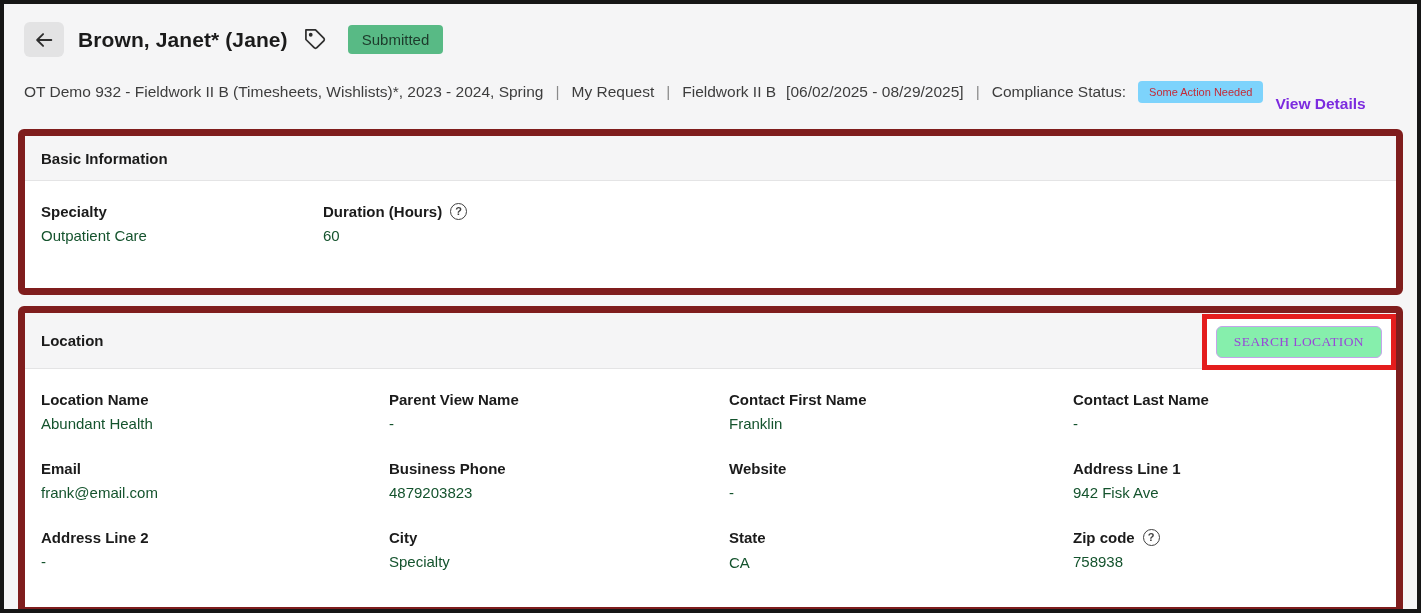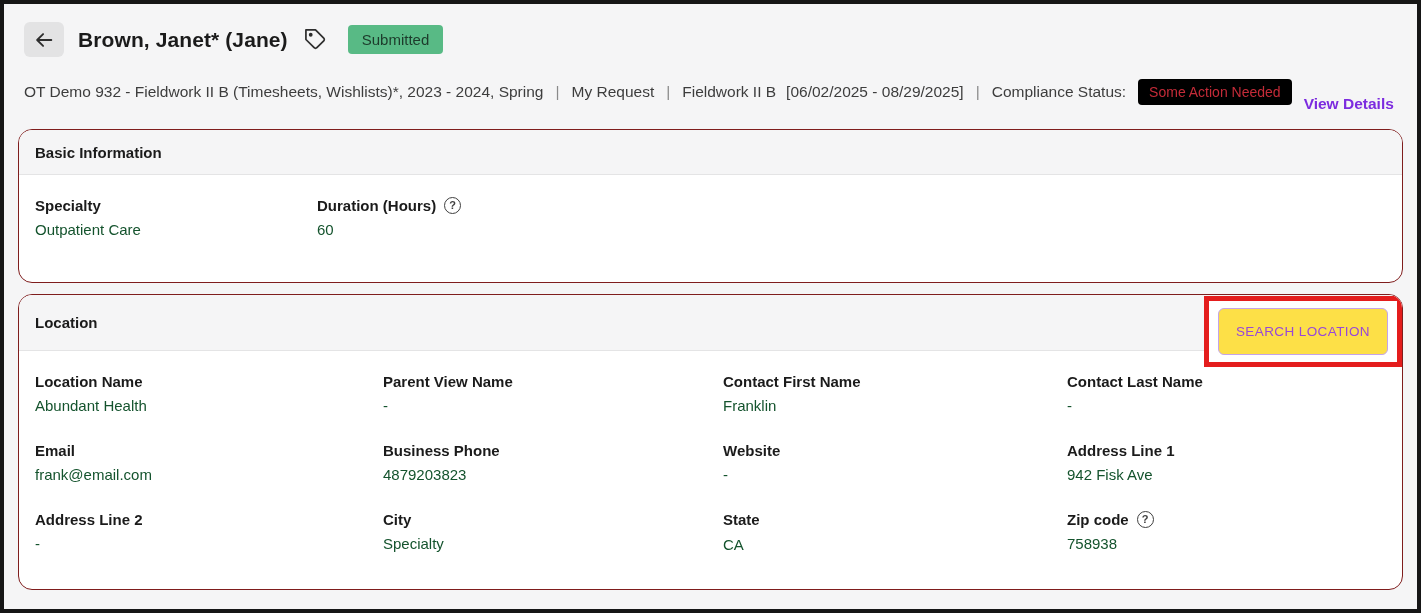--- a/index.html
+++ b/index.html
@@ -25,32 +25,32 @@
     background: #58ba85; color: #1d3b2b; font-size: 15px; font-weight: 500;
     padding: 6px 14px; border-radius: 4px; margin-left: 7px;
   }
   
   .sub-row {
     margin-top: 14px; display: flex; align-items: center; flex-wrap: nowrap;
     font-size: 15.5px; color: #3d3d3d; gap: 12px; white-space: nowrap;
   }
   .sep { color: #8a8a8a; }
   .compliance-badge {
-    background: #000000; color: #c42b38; padding: 5px 11px; border-radius: 4px;
-    font-size: 14px;
+    background: #7dd3fc; color: #c42b38; padding: 5px 11px; border-radius: 4px;
+    font-size: 11px;
   }
   .view-details {
     color: #7c2bdf; font-weight: 700; text-decoration: none; font-size: 15.5px;
     cursor: pointer;
     margin-top: 24px;
   }
   
   .card {
     margin: 16px 14px 8px 14px; background: #ffffff;
-    border: 1px solid #7f1d1d; border-radius: 14px; overflow: hidden;
+    border: 7px solid #7f1d1d; border-radius: 6px; overflow: hidden;
   }
   .card + .card { margin-top: 11px; }
   .card-header {
     background: #f5f5f6; border-bottom: 1px solid #e4e4e5;
     font-size: 15px; font-weight: 700; color: #1b1b1b;
     padding: 0 16px; height: 45px; display: flex; align-items: center;
   }
   .card-header.tall { height: 56px; position: relative; }
   
   .fields {
@@ -70,23 +70,23 @@
     display: inline-flex; align-items: center; justify-content: center;
     cursor: pointer; line-height: 1;
   }
   
   .annotation-box {
     position: absolute; right: 0px; top: 1px;
     border: 5px solid #e41d1d; background: #ffffff;
     padding: 7px 9px;
   }
   .search-btn {
-    background: #fde047; border: 1px solid #c4a4ea; border-radius: 6px;
+    background: #86efac; border: 1px solid #c4a4ea; border-radius: 6px;
     color: #9848d8; font-size: 13.5px; font-weight: 500; letter-spacing: 0.4px;
-    padding: 15px 17px; cursor: pointer; font-family: Liberation Sans, sans-serif;
+    padding: 7px 17px; cursor: pointer; font-family: Liberation Serif, serif;
   }
 </style>
 </head>
 <body>
 
 <div class="header">
   <div class="title-row">
     <button class="back-btn">
       <span style="display:flex">
         <svg width="22" height="22" viewBox="0 0 24 24">

